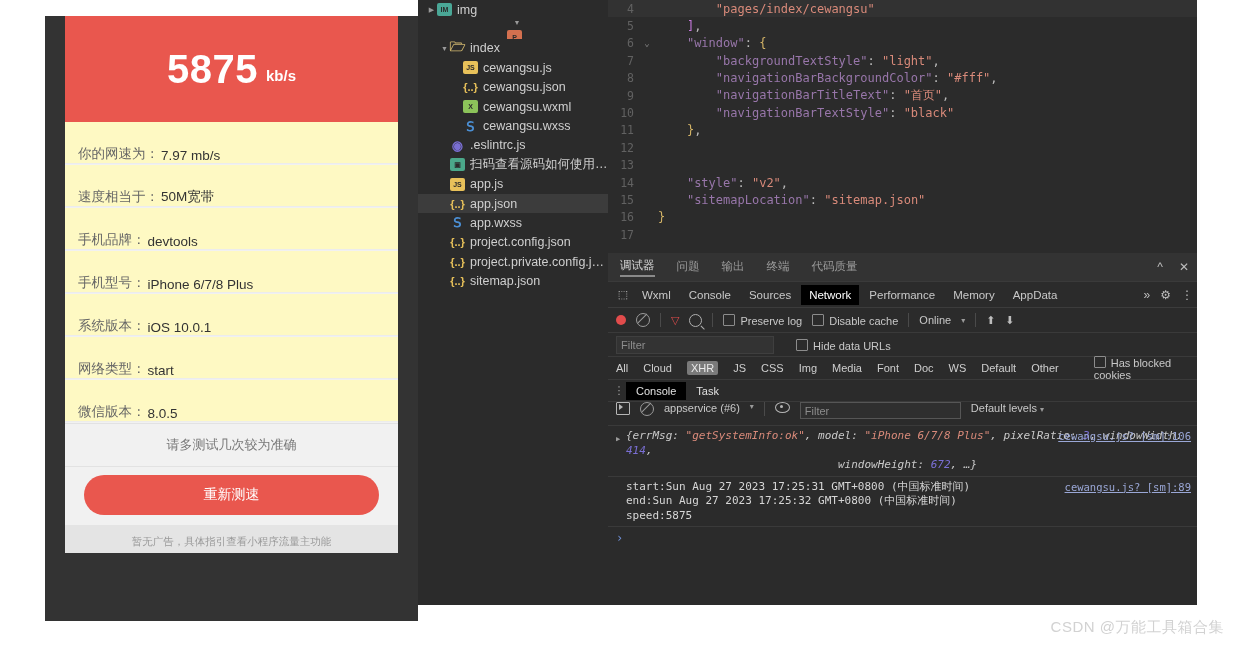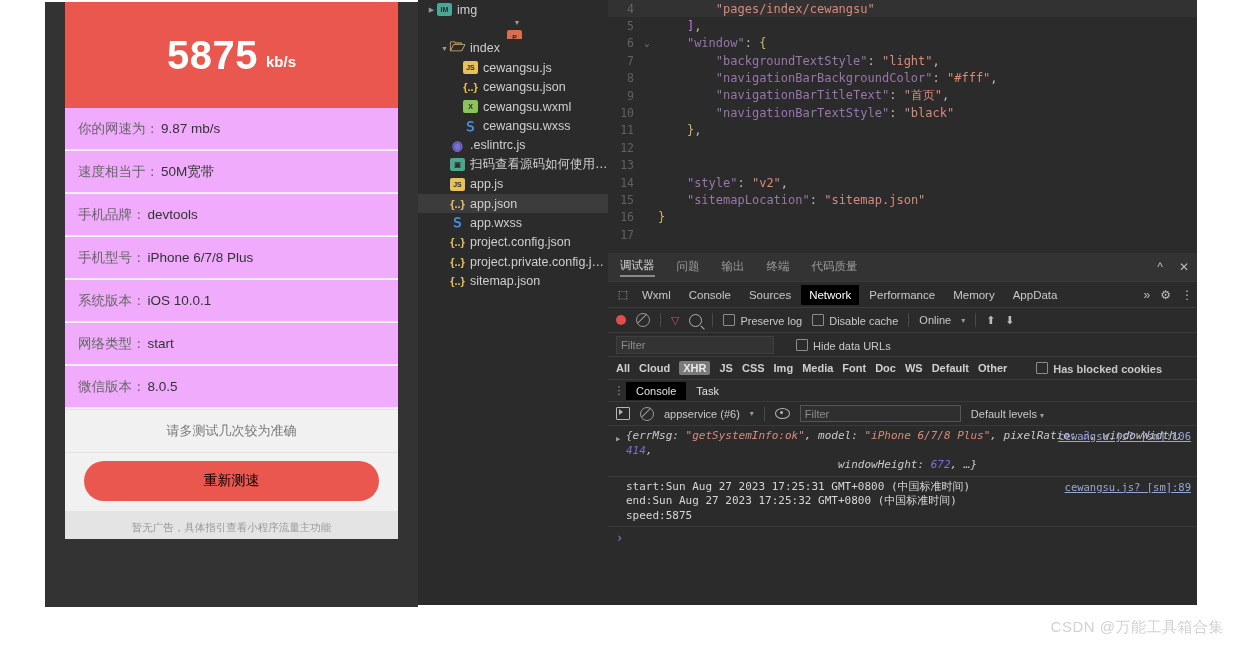--- a/index.html
+++ b/index.html
@@ -1,30 +1,30 @@
 <!DOCTYPE html>
 <html><head>
 <meta charset="utf-8">
 <style>
   html,body{margin:0;padding:0;background:#fff;}
   body{width:1242px;height:646px;font-family:"Liberation Sans",sans-serif;overflow:hidden;}
   .root{position:relative;width:1242px;height:646px;background:#ffffff;}
 
   
-  .sim{position:absolute;left:45px;top:2px;width:373px;height:605px;background:#333333;}
+  .sim{position:absolute;left:45px;top:16px;width:373px;height:605px;background:#333333;}
   .phone{position:absolute;left:20px;top:0;width:333px;height:537px;background:#f1f1f1;overflow:hidden;}
   .speed-hero{height:106px;background:#e9574e;display:flex;align-items:center;justify-content:center;}
   .speed-num{color:#ffffff;font-size:40px;font-weight:bold;letter-spacing:.5px;line-height:1;}
   .speed-unit{color:#ffffff;font-size:15px;font-weight:bold;margin-left:8px;position:relative;top:6px;}
-  .row{height:41px;background:#f0abfc;display:flex;align-items:center;padding-left:13px;border-bottom:1px solid #ececec;margin-bottom:1px;}
+  .row{height:41px;background:#fef9c3;display:flex;align-items:flex-end;padding-left:13px;border-bottom:1px solid #ececec;margin-bottom:1px;}
   .row-label{color:#666666;font-size:13.5px;}
   .row-value{color:#333333;font-size:13.5px;margin-left:2px;}
   .note{height:42px;background:#f1f1f1;display:flex;align-items:center;justify-content:center;color:#787878;font-size:13px;border-top:1px solid #e2e2e2;}
   .btn-wrap{background:#f1f1f1;padding:8px 19px 10px 19px;border-top:1px solid #e2e2e2;}
-  .redo-btn{height:40px;border-radius:20px;background:#e9574e;color:#000000;font-size:14px;display:flex;align-items:center;justify-content:center;border:none;width:100%;font-family:"Liberation Sans",sans-serif;cursor:pointer;}
+  .redo-btn{height:40px;border-radius:20px;background:#e9574e;color:#ffffff;font-size:14px;display:flex;align-items:center;justify-content:center;border:none;width:100%;font-family:"Liberation Sans",sans-serif;cursor:pointer;}
   .ad{background:#e4e4e4;height:34px;display:flex;align-items:center;justify-content:center;color:#9a9a9a;font-size:10.5px;}
 
   
   .tree{position:absolute;left:418px;top:0;width:190px;height:605px;background:#2b2b2b;font-size:12.5px;color:#cfcfcf;padding-top:0;}
   .tnode{height:19.4px;display:flex;align-items:center;white-space:nowrap;overflow:hidden;}
   .tnode.sel{background:#3c3c3c;}
   .arrow{width:11px;flex:0 0 11px;text-align:center;font-size:7px;color:#9a9a9a;}
   .ic{width:15px;flex:0 0 15px;height:13px;margin-right:5px;border-radius:2px;font-size:7px;color:#2b2b2b;display:flex;align-items:center;justify-content:center;font-weight:bold;font-family:"Liberation Sans",sans-serif;}
   .ic-img{background:#4aa796;}
   .ic-pages{background:#d4704f;}
@@ -73,29 +73,29 @@
   .vdiv{width:1px;height:14px;background:#4a4a4a;}
   .cbx{width:10px;height:10px;border:1px solid #8c8c8c;display:inline-block;margin-right:5px;vertical-align:-1px;border-radius:1px;}
   .lbl{font-size:11px;color:#c8c8c8;}
   .caret{font-size:8px;color:#9a9a9a;}
   .arrow-up,.arrow-dn{color:#bdbdbd;font-size:11px;}
 
   .filt-row{height:23px;display:flex;align-items:center;padding-left:8px;border-bottom:1px solid #3a3a3a;}
   .filt-box{width:152px;height:16px;background:#333333;color:#8d8d8d;font-size:11px;display:flex;align-items:center;padding-left:4px;border:1px solid #3f3f3f;}
   .filt-hide{margin-left:22px;}
 
-  .type-row{height:22px;display:flex;align-items:center;padding-left:8px;gap:9px;border-bottom:1px solid #3a3a3a;color:#cfcfcf;font-size:11px;font-weight:bold;}
+  .type-row{height:22px;display:flex;align-items:center;padding-left:8px;gap:15px;border-bottom:1px solid #3a3a3a;color:#cfcfcf;font-size:11px;}
   .type-row .tsel{background:#7a7a7a;color:#e9e9e9;padding:1px 4px;border-radius:2px;}
 
   .sub-row{height:21px;display:flex;align-items:center;padding-left:4px;border-bottom:1px solid #3a3a3a;}
   .kebab{width:14px;text-align:center;color:#a0a0a0;font-size:11px;letter-spacing:0;line-height:9px;}
   .subtab{color:#e0e0e0;font-size:11px;padding:3px 10px;}
   .subtab.act{background:#000000;}
 
-  .con-row{height:23px;display:flex;align-items:center;padding-left:8px;gap:10px;border-bottom:1px solid #3a3a3a;color:#c8c8c8;font-size:11px;}
+  .con-row{height:23px;display:flex;padding-left:8px;gap:10px;border-bottom:1px solid #3a3a3a;color:#c8c8c8;font-size:11px;}
   .sidebar-ico{width:12px;height:11px;border:1.3px solid #b6b6b6;position:relative;border-radius:1px;}
   .sidebar-ico:after{content:"";position:absolute;left:2px;top:1px;width:0;height:0;border-left:4px solid #b6b6b6;border-top:3px solid transparent;border-bottom:3px solid transparent;}
   .eye{width:13px;height:9px;border:1.3px solid #b6b6b6;border-radius:50% 50%;position:relative;}
   .eye:after{content:"";position:absolute;left:4px;top:1.5px;width:3.4px;height:3.4px;border-radius:50%;background:#b6b6b6;}
   .con-filt{width:155px;height:15px;background:#2f2f2f;border:1px solid #565656;color:#8d8d8d;font-size:11px;display:flex;align-items:center;padding-left:4px;}
 
   .console-out{position:relative;font-family:"DejaVu Sans Mono",monospace;font-size:11px;color:#d6d6d6;}
   .cmsg{position:relative;padding:3px 8px 3px 18px;border-bottom:1px solid #3a3a3a;line-height:14.5px;}
   .cmsg .src{position:absolute;right:6px;top:3px;color:#9aa7d6;text-decoration:underline;font-size:10.5px;}
   .tri{position:absolute;left:8px;top:6px;color:#9a9a9a;font-size:7px;}
@@ -113,21 +113,21 @@
 
   <div class="sim">
     <div class="phone">
       <div class="speed-hero">
         <span class="speed-num">5875</span>
         <span class="speed-unit">kb/s</span>
       </div>
       <div id="sim-rows">
           <div class="row">
             <span class="row-label">你的网速为：</span>
-            <span class="row-value">9.87 mb/s</span>
+            <span class="row-value">7.97 mb/s</span>
           </div>
           <div class="row">
             <span class="row-label">速度相当于：</span>
             <span class="row-value">50M宽带</span>
           </div>
           <div class="row">
             <span class="row-label">手机品牌：</span>
             <span class="row-value">devtools</span>
           </div>
           <div class="row">

